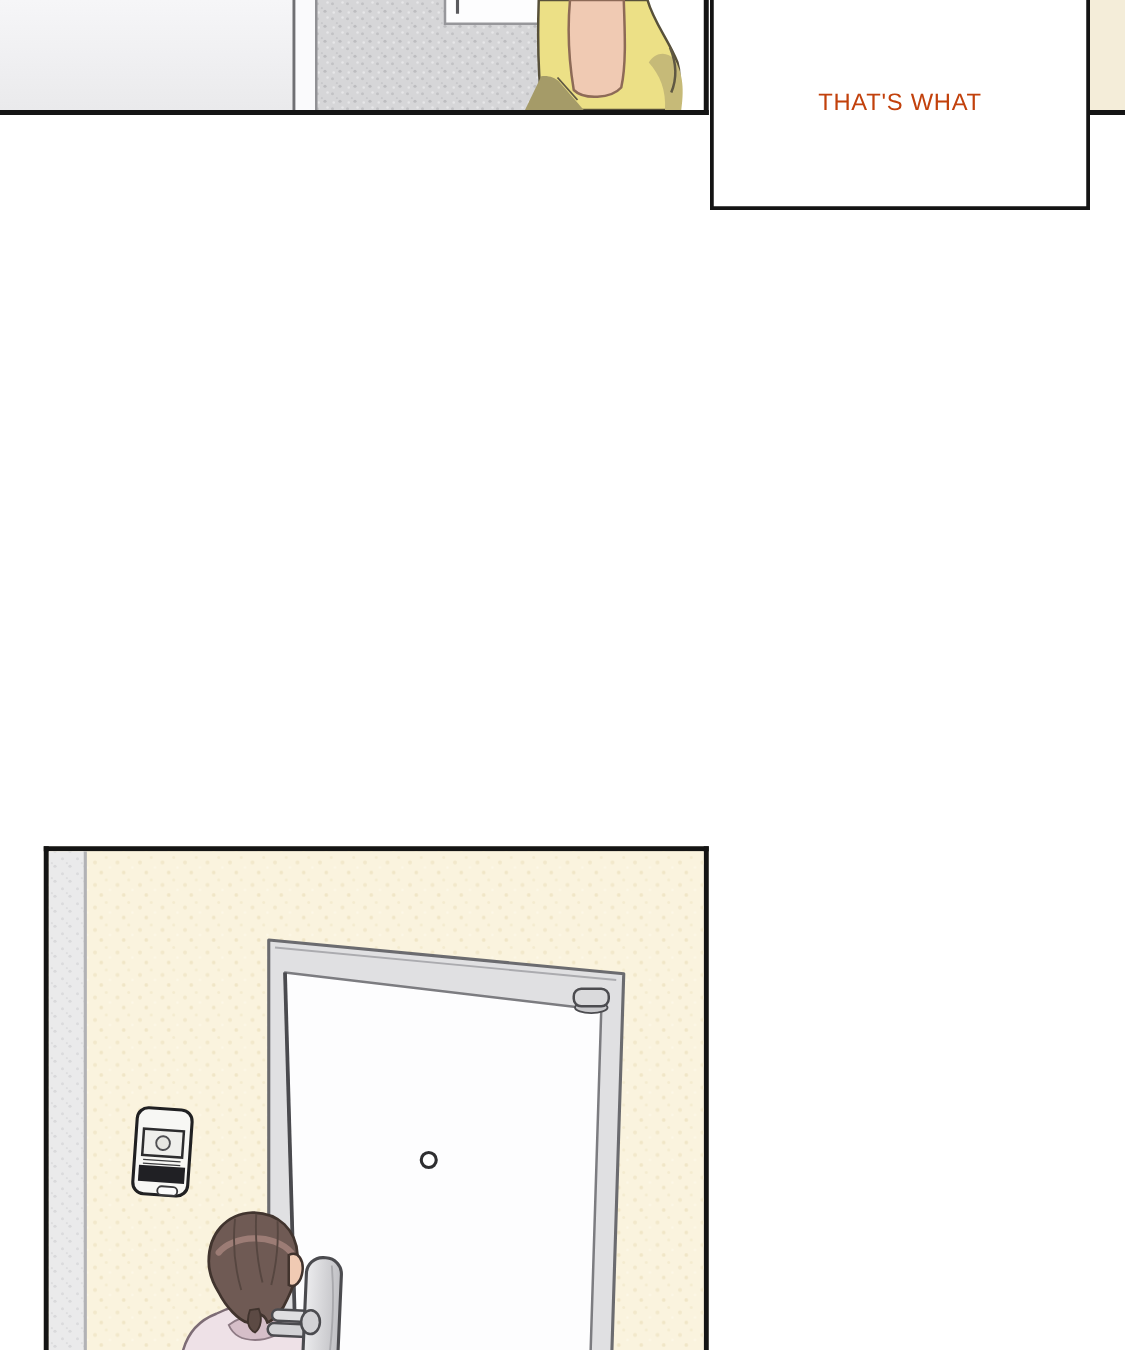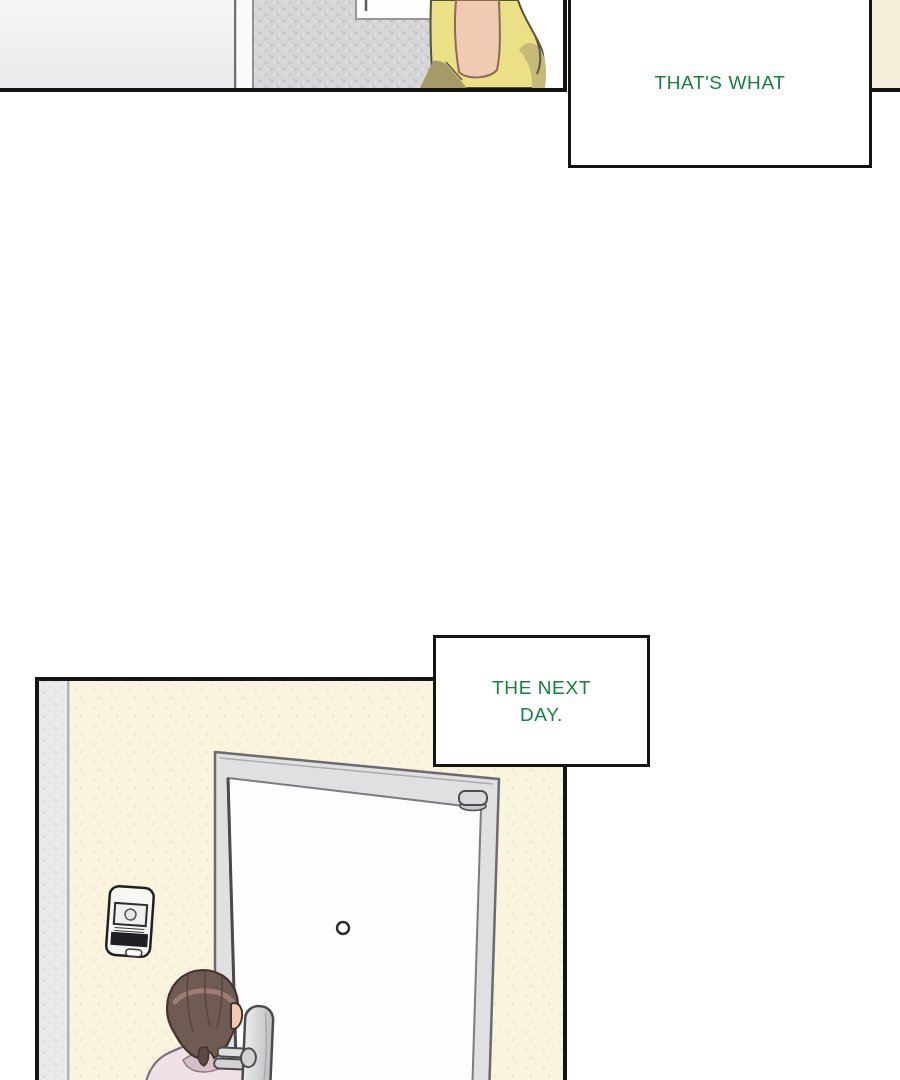--- a/index.html
+++ b/index.html
@@ -7,21 +7,21 @@
     position:relative;width:900px;height:1080px;background:#ffffff;
     overflow:hidden;font-family:"Liberation Sans",sans-serif;
   }
   .panel{position:absolute;box-sizing:border-box;}
   .panel-a{left:0;top:0;width:567px;height:92px;border-right:4px solid #141414;border-bottom:4px solid #141414;}
   .panel-frag{left:869px;top:0;width:31px;height:92px;border-left:3px solid #141414;border-bottom:4px solid #141414;background:#f4edd9;}
   .panel-b{left:35px;top:677px;width:532px;height:420px;border:4px solid #141414;border-bottom:none;background:#faf3de;}
   .caption{
     position:absolute;background:#ffffff;border:3px solid #141414;box-sizing:border-box;
     display:flex;flex-direction:column;align-items:center;justify-content:center;
-    z-index:6;text-align:center;color:#15803d;
+    z-index:6;text-align:center;color:#c2410c;
     font-size:19px;line-height:27px;letter-spacing:0.6px;font-weight:500;
   }
   .caption-1{left:568px;top:0;width:304px;height:168px;border-top:none;}
   .caption-2{left:433px;top:635px;width:217px;height:132px;}
   svg{display:block;}
 </style>
 </head>
 <body>
 
 <div class="page">
@@ -135,18 +135,14 @@
       <g transform="rotate(2.5 255 1045)">
         <rect x="218" y="1049" width="36" height="9" rx="4.5" fill="#dedee0" stroke="#4b4b4f" stroke-width="2"></rect>
         <rect x="215" y="1060" width="40" height="10" rx="5" fill="#d2d2d5" stroke="#4b4b4f" stroke-width="2"></rect>
         <rect x="244" y="1006" width="28" height="91" rx="13" fill="url(#lockGrad)" stroke="#4b4b4f" stroke-width="2.5"></rect>
         <path d="M264,1012 C267,1035 267,1062 265,1088" fill="none" stroke="#a9a9ad" stroke-width="1.5"></path>
         <ellipse cx="249" cy="1058" rx="7.5" ry="9.5" fill="#d2d2d5" stroke="#4b4b4f" stroke-width="2"></ellipse>
       </g>
     </svg>
   </div>
 
-  <div class="caption caption-2">
-    <div>THE NEXT</div>
-    <div>DAY.</div>
-  </div>
 
 </div>
 
 </body></html>

